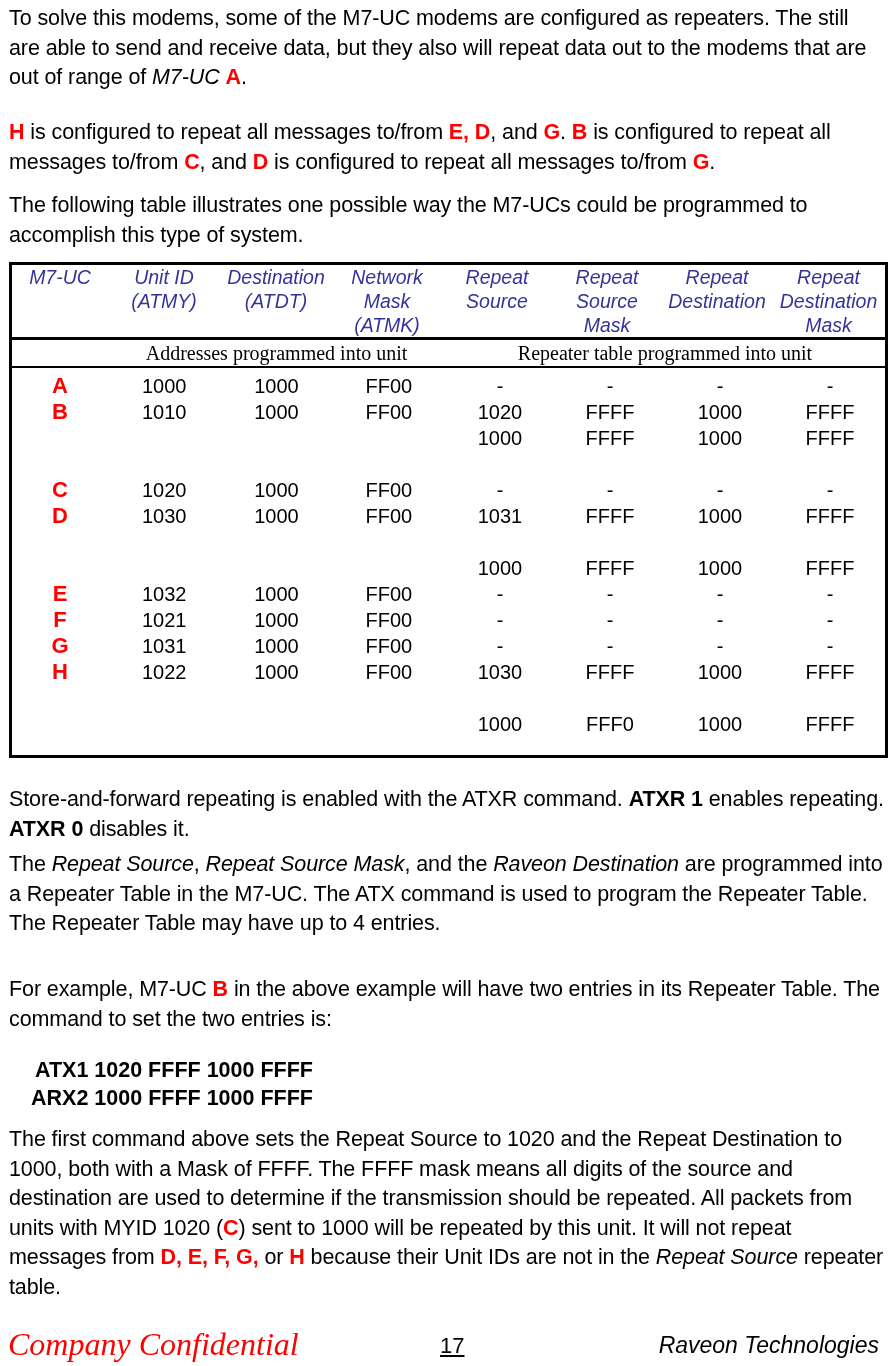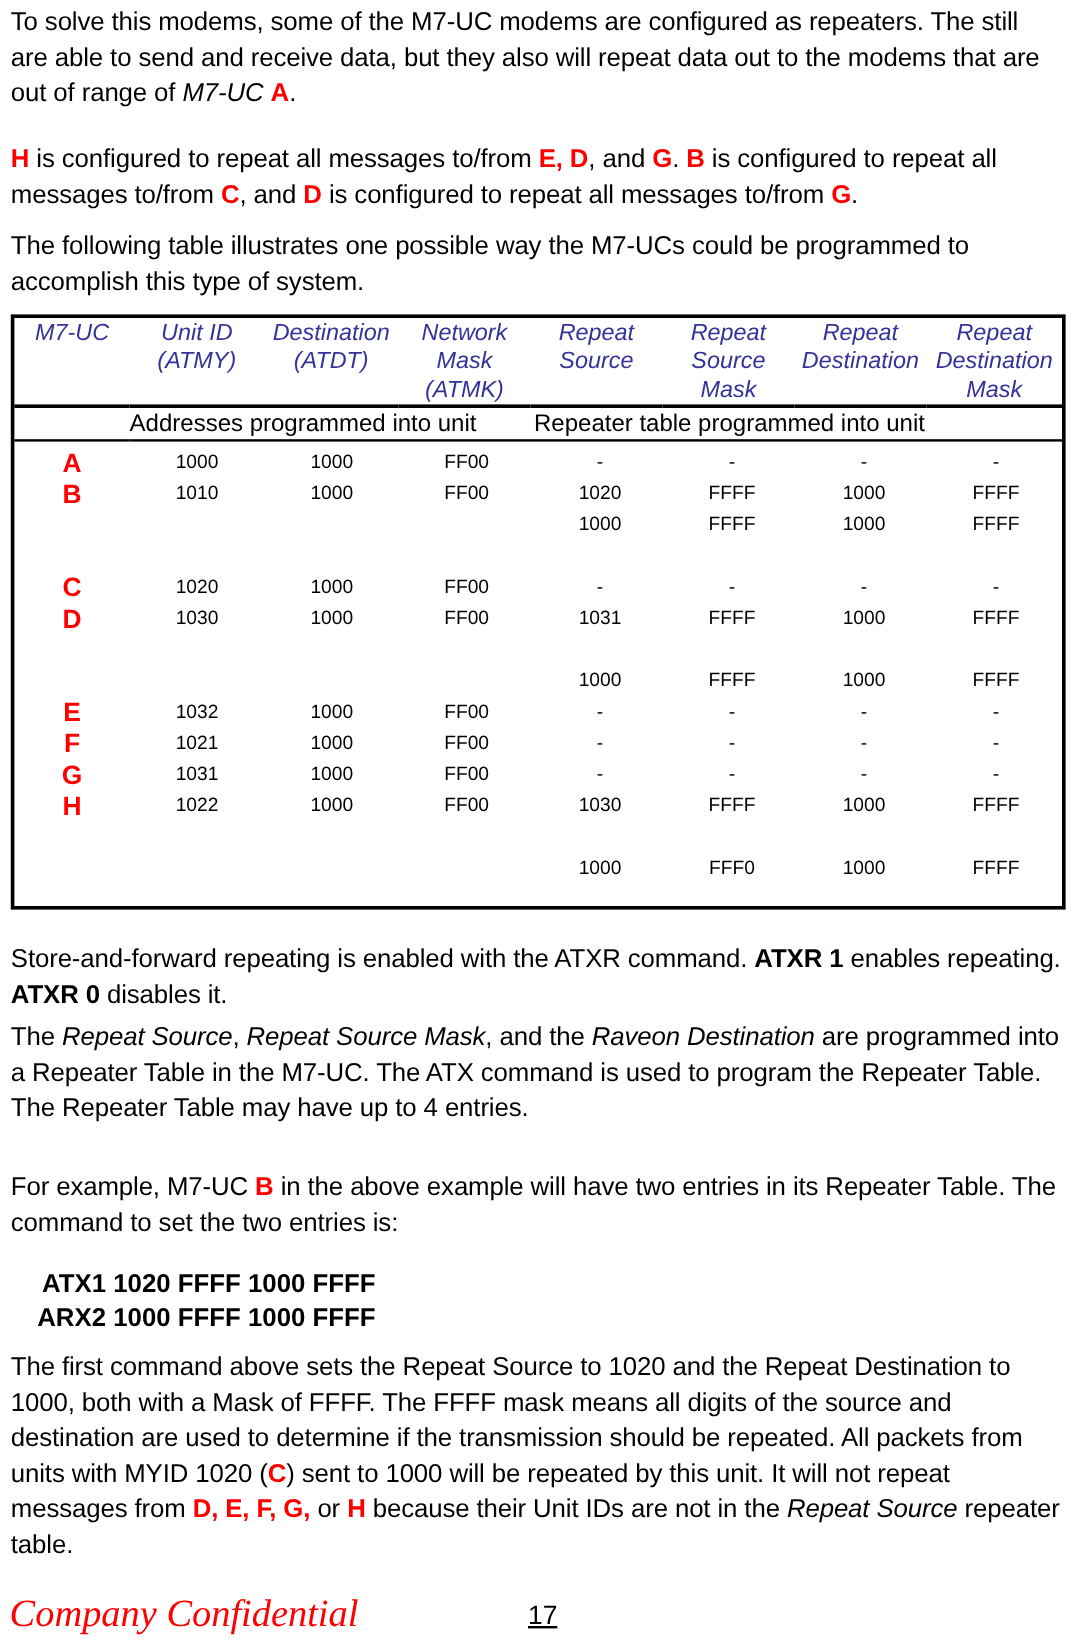--- a/index.html
+++ b/index.html
@@ -62,35 +62,36 @@
     padding-top: 7px;
     padding-bottom: 9px;
   }
   .hdr-row > td { border-bottom: 3px solid #000; }
   .vdiv-left  { border-right: 3px solid #000; }
   .vdiv-mid   { border-right: 3px solid #000; }
 
   .span-cell {
     font-size: 20px;
     line-height: 26px;
-    text-align: left;
+    text-align: center;
     padding: 3px 0 4px 0;
     color: #000;
+    font-family: Liberation Serif, serif;
   }
   .span-row > td { border-bottom: 2px solid #000; }
 
   .letter-cell {
     color: #FF0000;
     font-weight: bold;
     font-size: 22px;
     text-align: center;
     line-height: 26px;
   }
   .val {
-    font-size: 16px;
+    font-size: 20px;
     line-height: 26px;
     text-align: center;
     color: #000;
   }
 
   
   .body-grid { position: relative; }
 
   .sub3 { display: flex; }
   .sub3 > div { flex: 1 1 0; text-align: center; }
@@ -410,14 +411,15 @@
     <div>ATX1 1020 FFFF 1000 FFFF</div>
     <div>ARX2 1000 FFFF 1000 FFFF</div>
   </div>
 
   <div class="para" style="left:9px; top:1125px; width:875px;">
     <span>The first command above sets the Repeat Source to 1020 and the Repeat Destination to 1000, both with a Mask of FFFF.  The FFFF mask means all digits of the source and destination are used to determine if the transmission should be repeated. All packets from units with MYID 1020 (</span><span class="red">C</span><span>) sent to 1000 will be repeated by this unit.  It will not repeat messages from </span><span class="red">D, E, F, G,</span><span> or </span><span class="red">H</span><span> because their Unit IDs are not in the </span><span class="ital">Repeat Source</span><span> repeater table.</span>
   </div>
 
   <div class="footer-left">Company Confidential</div>
   <div class="footer-center">17</div>
+  <div class="footer-right">Raveon Technologies</div>
 
 </div>
 
 </body></html>

